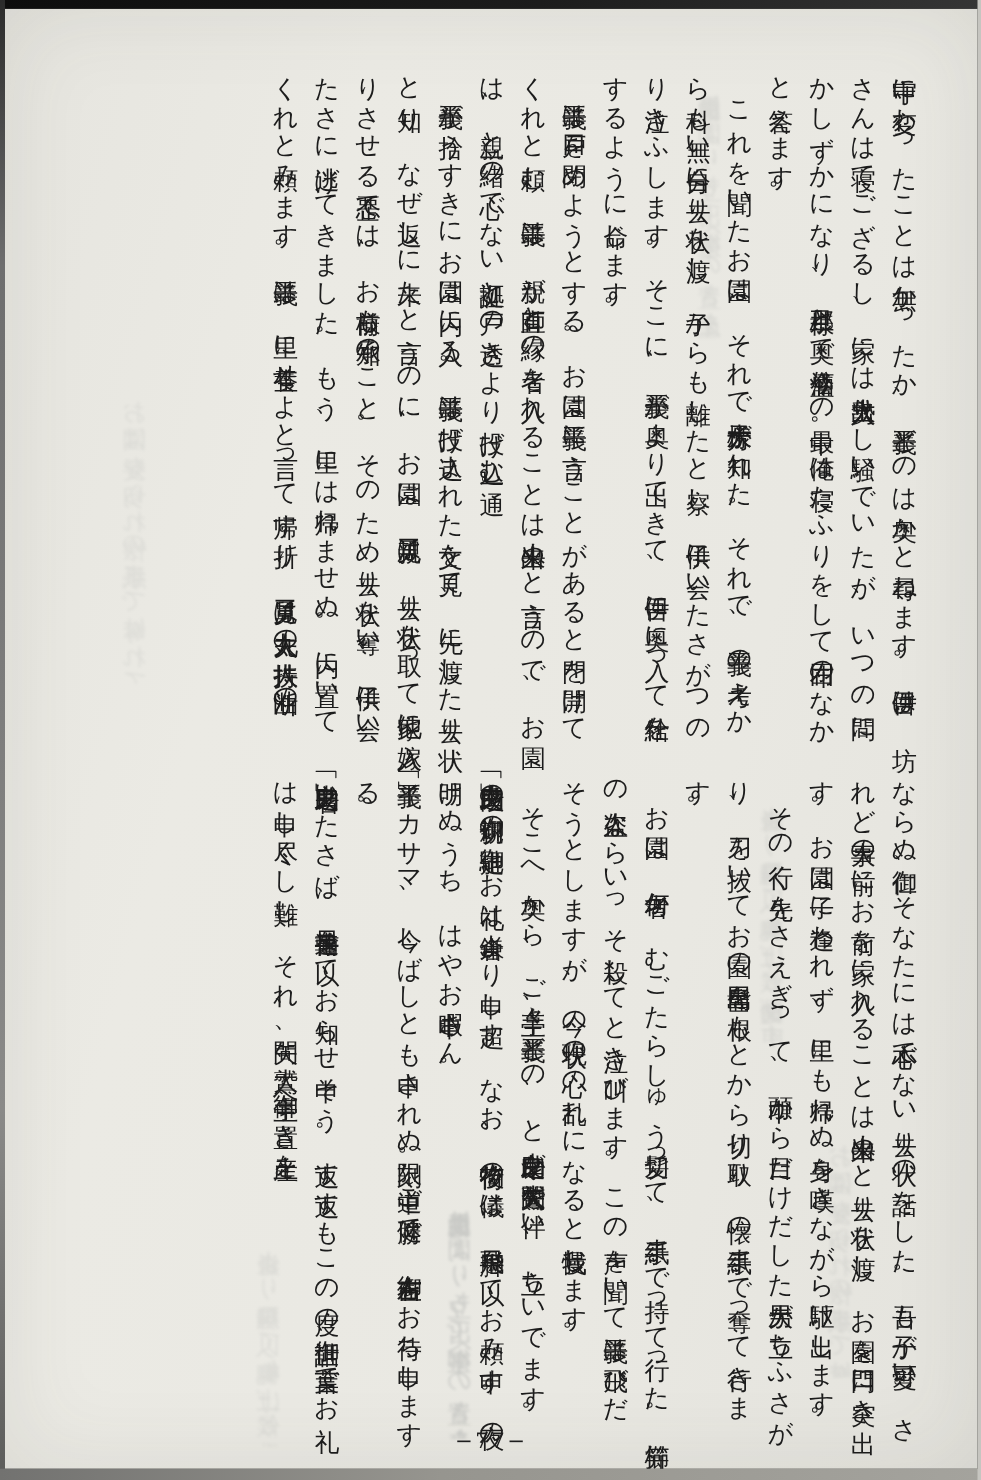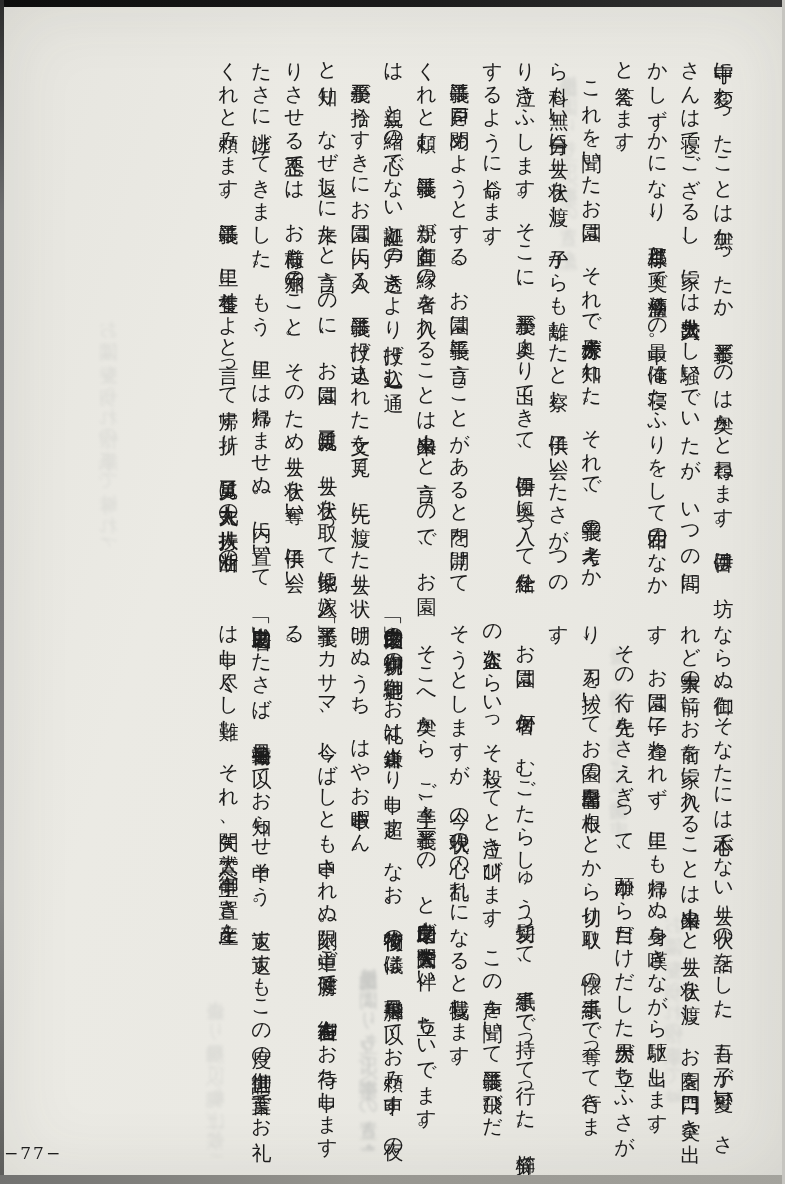--- a/index.html
+++ b/index.html
@@ -28,21 +28,21 @@
     color:#1c1c1c; font-size:20px; line-height:33px; letter-spacing:0.5px;
     z-index:2;
   }
   .block-top    { top:41px;  right:42px; width:700px; height:538px; }
   .block-bottom { top:604px; right:42px; width:700px; height:538px; }
   .vtext p { margin:0; }
   .vtext p.ind { text-indent:20px; }
 
   .pagenum {
     position:absolute; top:1136px; left:0; width:100%;
-    font-size:17px; letter-spacing:2px;
+    text-align:center; font-size:17px; letter-spacing:2px;
     color:#1e1e1e; z-index:2;
   }
 
   .ghost {
     position:absolute; writing-mode:vertical-rl; text-orientation:mixed;
     transform:scaleX(-1); filter:blur(1.4px);
     color:#72777a; font-size:19px; line-height:30px;
     overflow:hidden; pointer-events:none; z-index:1;
   }
 </style>

